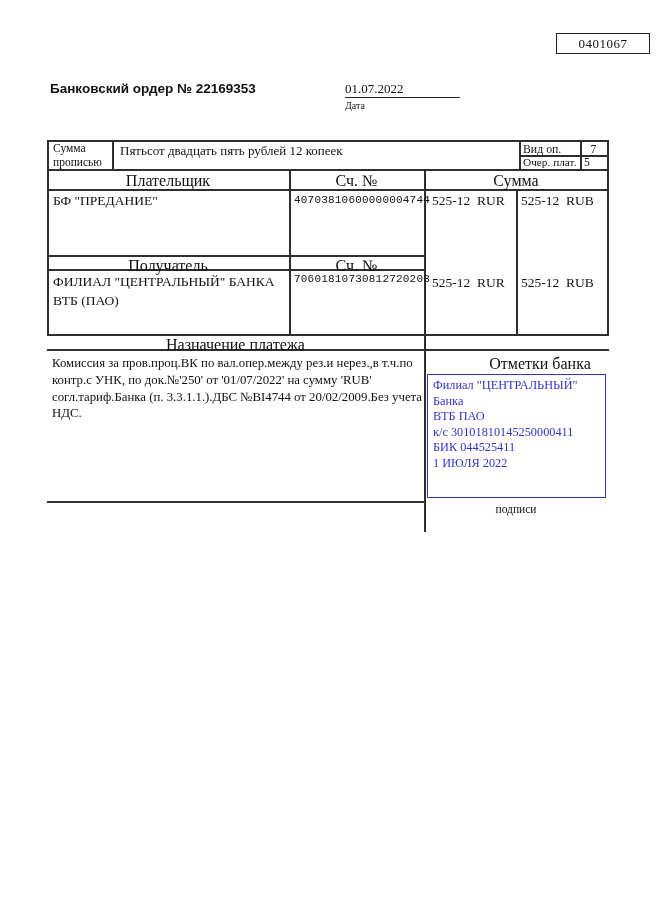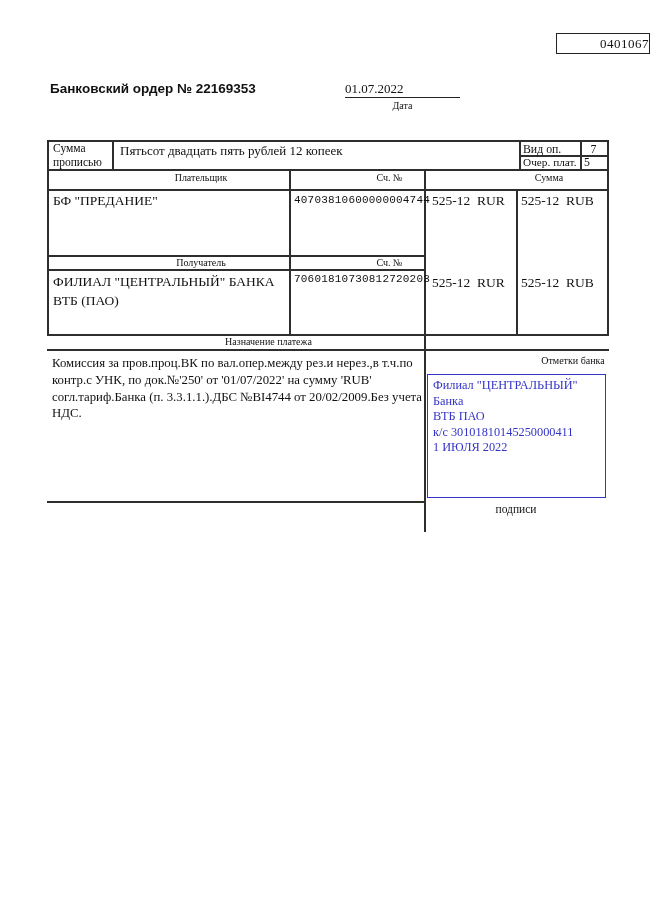--- a/index.html
+++ b/index.html
@@ -9,33 +9,33 @@
     margin:0 auto;
   }
   .abs{position:absolute;}
   .hl{position:absolute;height:2px;background:#2e2e2e;}
   .vl{position:absolute;width:2px;background:#2e2e2e;}
   .thin{height:1px;background:#222;}
   .ctr{text-align:center;}
   .pre{white-space:pre;}
   .code-box{
     position:absolute;left:556px;top:33px;width:92px;height:19px;
-    border:1px solid #222;font-size:13px;line-height:19px;text-align:right;
+    border:1px solid #222;font-size:13px;line-height:19px;text-align:center;
     letter-spacing:0.5px;
   }
   .title{
     position:absolute;left:50px;top:81px;
     font-family:"Liberation Sans", sans-serif;font-weight:bold;font-size:13.5px;
   }
   .date-val{position:absolute;left:345px;top:81px;width:115px;font-size:13px;}
-  .date-lbl{position:absolute;left:345px;top:100px;width:115px;text-align:center;font-size:10px;}
+  .date-lbl{position:absolute;left:345px;top:100px;width:115px;font-size:10px;}
   .sum-lbl{position:absolute;left:53px;top:142px;font-size:11.5px;line-height:13.5px;}
   .sum-words{position:absolute;left:120px;top:143px;font-size:13px;}
   .small-lbl{font-size:11.8px;}
-  .hdr{font-size:10px;margin-left:33px;}
+  .hdr{font-size:16px;}
   .cell{font-size:13.5px;}
   .acct{font-size:11px;letter-spacing:0.2px;font-family:Liberation Mono, monospace;}
   .purpose{
     position:absolute;left:52px;top:355px;width:376px;
     font-size:12.8px;line-height:16.8px;
   }
   .stamp{
     position:absolute;left:427px;top:374px;width:179px;height:124px;
     border:1px solid #3434c8;color:#3434c8;
     font-size:12.3px;line-height:15.5px;
@@ -107,18 +107,19 @@
 
   <div class="abs hdr ctr" style="left:47px;top:336px;width:377px;">Назначение платежа</div>
   <div class="purpose">Комиссия за пров.проц.ВК по вал.опер.между рез.и нерез.,в т.ч.по контр.с УНК, по док.№'250' от '01/07/2022' на сумму 'RUB' согл.тариф.Банка (п. 3.3.1.1.).ДБС №BI4744 от 20/02/2009.Без учета НДС.</div>
 
   <div class="abs hdr ctr" style="left:424px;top:355px;width:184px;padding-left:24px;">Отметки банка</div>
 
   <div class="stamp">
     <span>Филиал "ЦЕНТРАЛЬНЫЙ" Банка</span>
     <span>ВТБ ПАО</span>
     <span>к/с 30101810145250000411</span>
+    <span>БИК 044525411</span>
     <span class="gap">1 ИЮЛЯ 2022</span>
   </div>
 
   <div class="abs ctr" style="left:424px;top:503px;width:184px;font-size:11.5px;">подписи</div>
 
 </div>
 
 </body></html>

